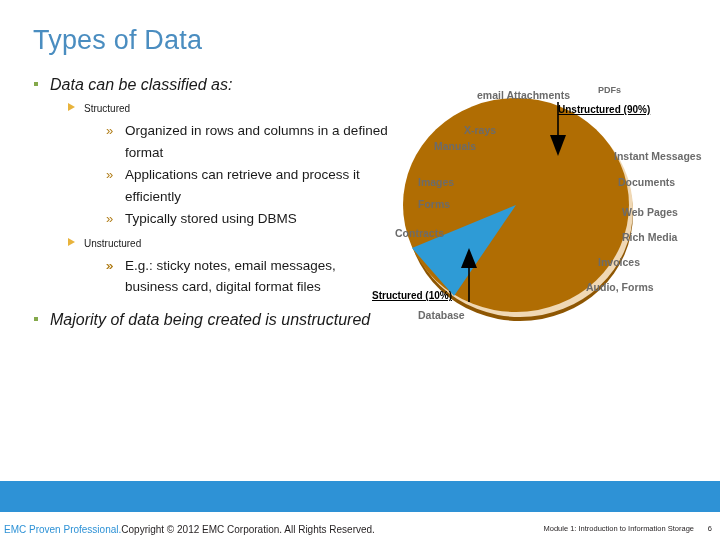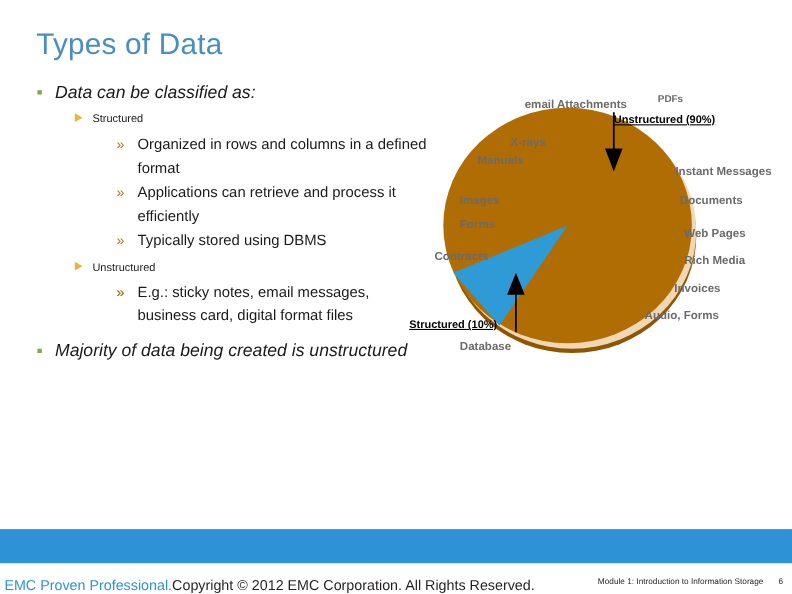--- a/index.html
+++ b/index.html
@@ -130,21 +130,21 @@
     left: 0;
     top: 481px;
     width: 720px;
     height: 31px;
     background: #2e92d6;
   }
   #footer-left {
     position: absolute;
     left: 4px;
     top: 524px;
-    font-size: 13px;
+    font-size: 10px;
     white-space: nowrap;
   }
   #footer-left .brand { color: #2e92d6; }
   #footer-left .copy { color: #231f20; }
   #footer-right {
     position: absolute;
     right: 26px;
     top: 524px;
     font-size: 7.5px;
     color: #231f20;
@@ -246,21 +246,21 @@
     <span class="pie-label" style="left:74px; top:60px;">Manuals</span>
     <span class="pie-label" style="left:58px; top:96px;">Images</span>
     <span class="pie-label" style="left:58px; top:118px;">Forms</span>
     <span class="pie-label" style="left:35px; top:147px;">Contracts</span>
     <span class="pie-label" style="left:58px; top:229px;">Database</span>
 
     <span class="pie-label" style="left:254px; top:70px;">Instant Messages</span>
     <span class="pie-label" style="left:258px; top:96px;">Documents</span>
     <span class="pie-label" style="left:262px; top:126px;">Web Pages</span>
     <span class="pie-label" style="left:262px; top:151px;">Rich Media</span>
-    <span class="pie-label" style="left:253px; top:176px;text-align:right;">Invoices</span>
+    <span class="pie-label" style="left:238px; top:176px;text-align:right;">Invoices</span>
     <span class="pie-label" style="left:226px; top:201px;">Audio, Forms</span>
 
   </div>
 
   <div id="footer-band"></div>
 
   <div id="footer-left">
     <span class="brand">EMC Proven Professional.</span><span class="copy">Copyright © 2012 EMC Corporation. All Rights Reserved.</span>
   </div>
 

